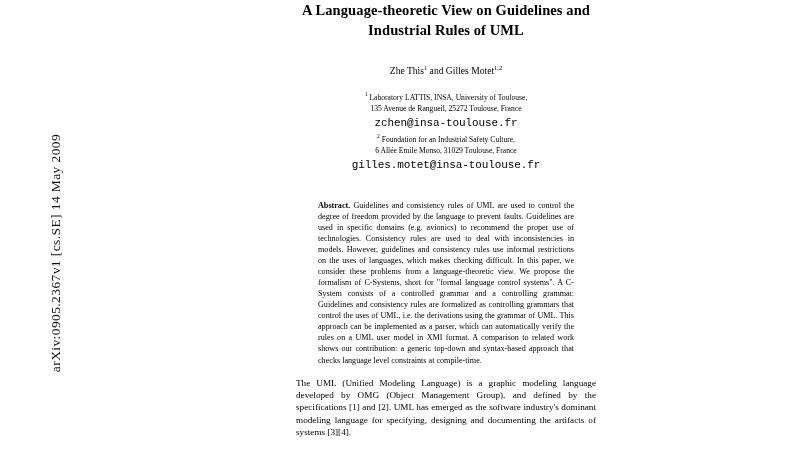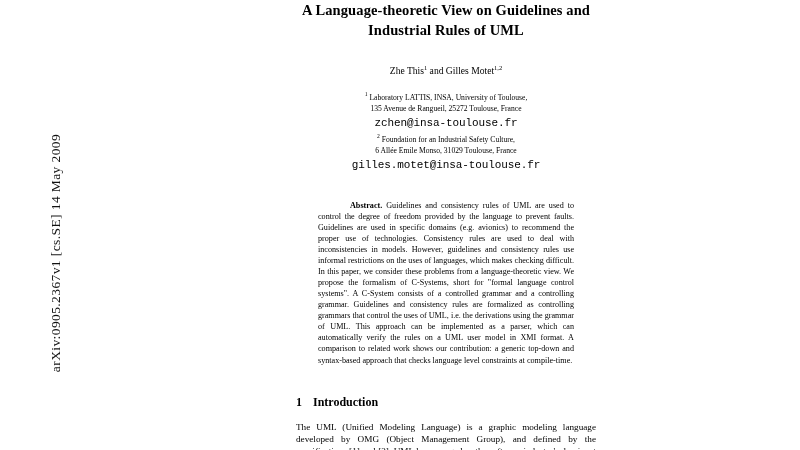--- a/index.html
+++ b/index.html
@@ -72,21 +72,21 @@
     font-size: 11px;
     letter-spacing: -0.1px;
   }
   .abstract {
     margin-top: 26px;
     font-size: 8.15px;
     line-height: 1.355;
     text-align: justify;
     padding: 0 22px;
   }
-  .abstract .lead { font-weight: bold; margin-left: 32px; }
+  .abstract .lead { font-weight: bold; }
   .section-head {
     margin-top: 29px;
     font-size: 12px;
     font-weight: bold;
   }
   .section-head .num { margin-right: 11px; }
   .body-par {
     margin-top: 11px;
     font-size: 9.2px;
     line-height: 1.35;
@@ -124,21 +124,18 @@
           <span>Foundation for an Industrial Safety Culture,</span><br>
           <span>6 Allée Emile Monso, 31029 Toulouse, France</span><br>
           <span class="mono">gilles.motet@insa-toulouse.fr</span>
         </div>
       </div>
 
       <div class="abstract">
         <span class="lead">Abstract.</span><span> Guidelines and consistency rules of UML are used to control the degree of freedom provided by the language to prevent faults. Guidelines are used in specific domains (e.g. avionics) to recommend the proper use of technologies. Consistency rules are used to deal with inconsistencies in models. However, guidelines and consistency rules use informal restrictions on the uses of languages, which makes checking difficult. In this paper, we consider these problems from a language-theoretic view. We propose the formalism of C-Systems, short for "formal language control systems". A C-System consists of a controlled grammar and a controlling grammar. Guidelines and consistency rules are formalized as controlling grammars that control the uses of UML, i.e. the derivations using the grammar of UML. This approach can be implemented as a parser, which can automatically verify the rules on a UML user model in XMI format. A comparison to related work shows our contribution: a generic top-down and syntax-based approach that checks language level constraints at compile-time.</span>
       </div>
 
-      <div class="section-head">
-        <span class="num">1</span><span>Introduction</span>
-      </div>
 
       <div class="body-par">The UML (Unified Modeling Language) is a graphic modeling language developed by OMG (Object Management Group), and defined by the specifications [1] and [2]. UML has emerged as the software industry's dominant modeling language for specifying, designing and documenting the artifacts of systems [3][4].</div>
 
     </div>
   </div>
 </div>
 
 </body></html>

